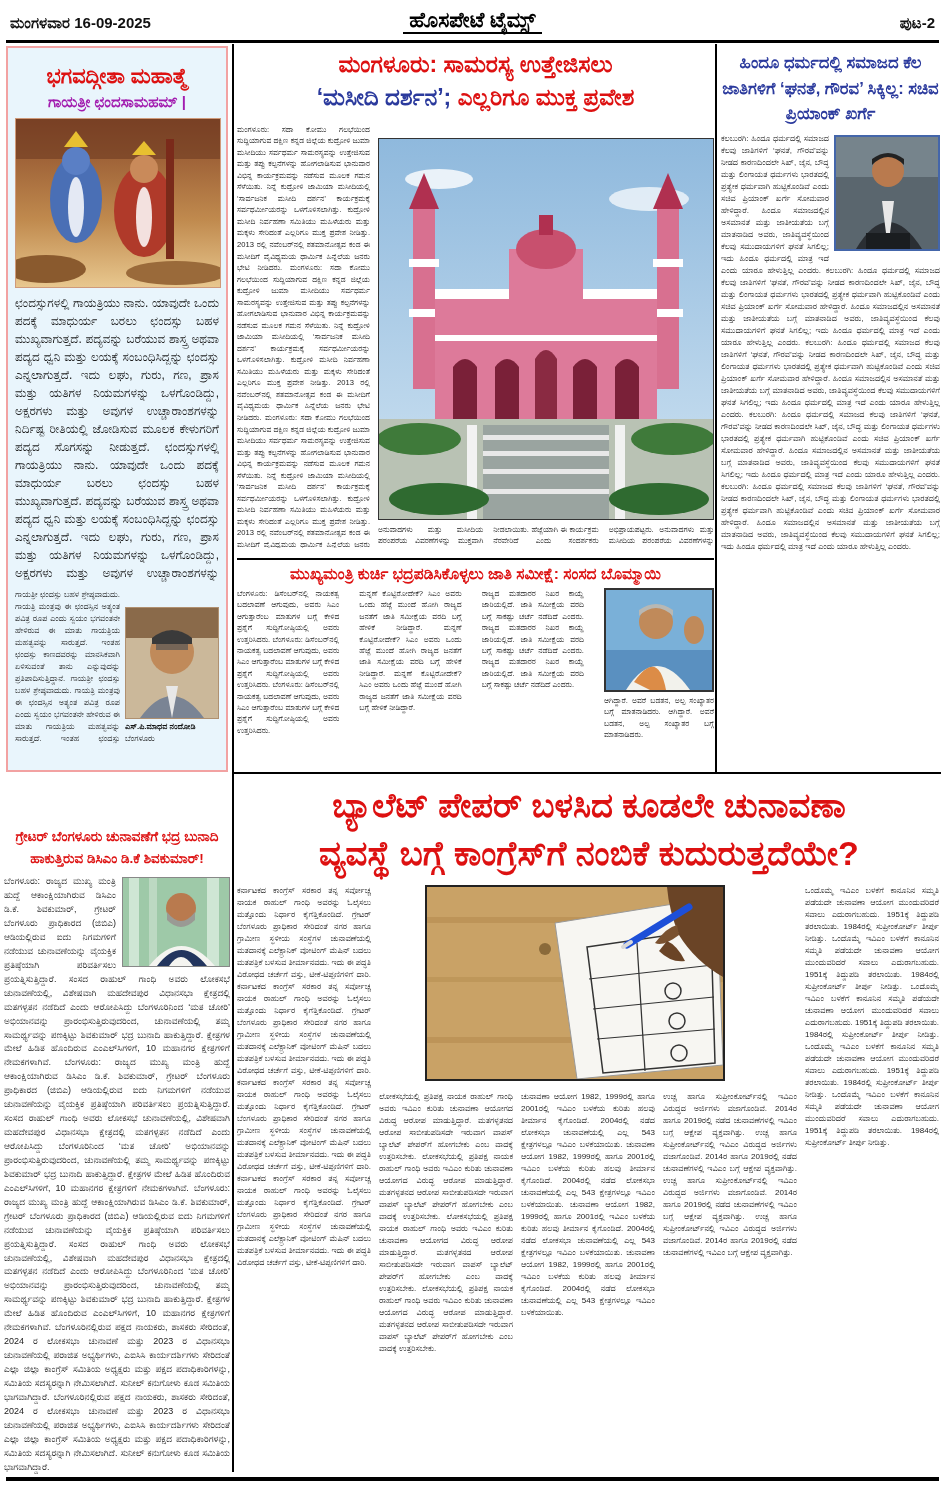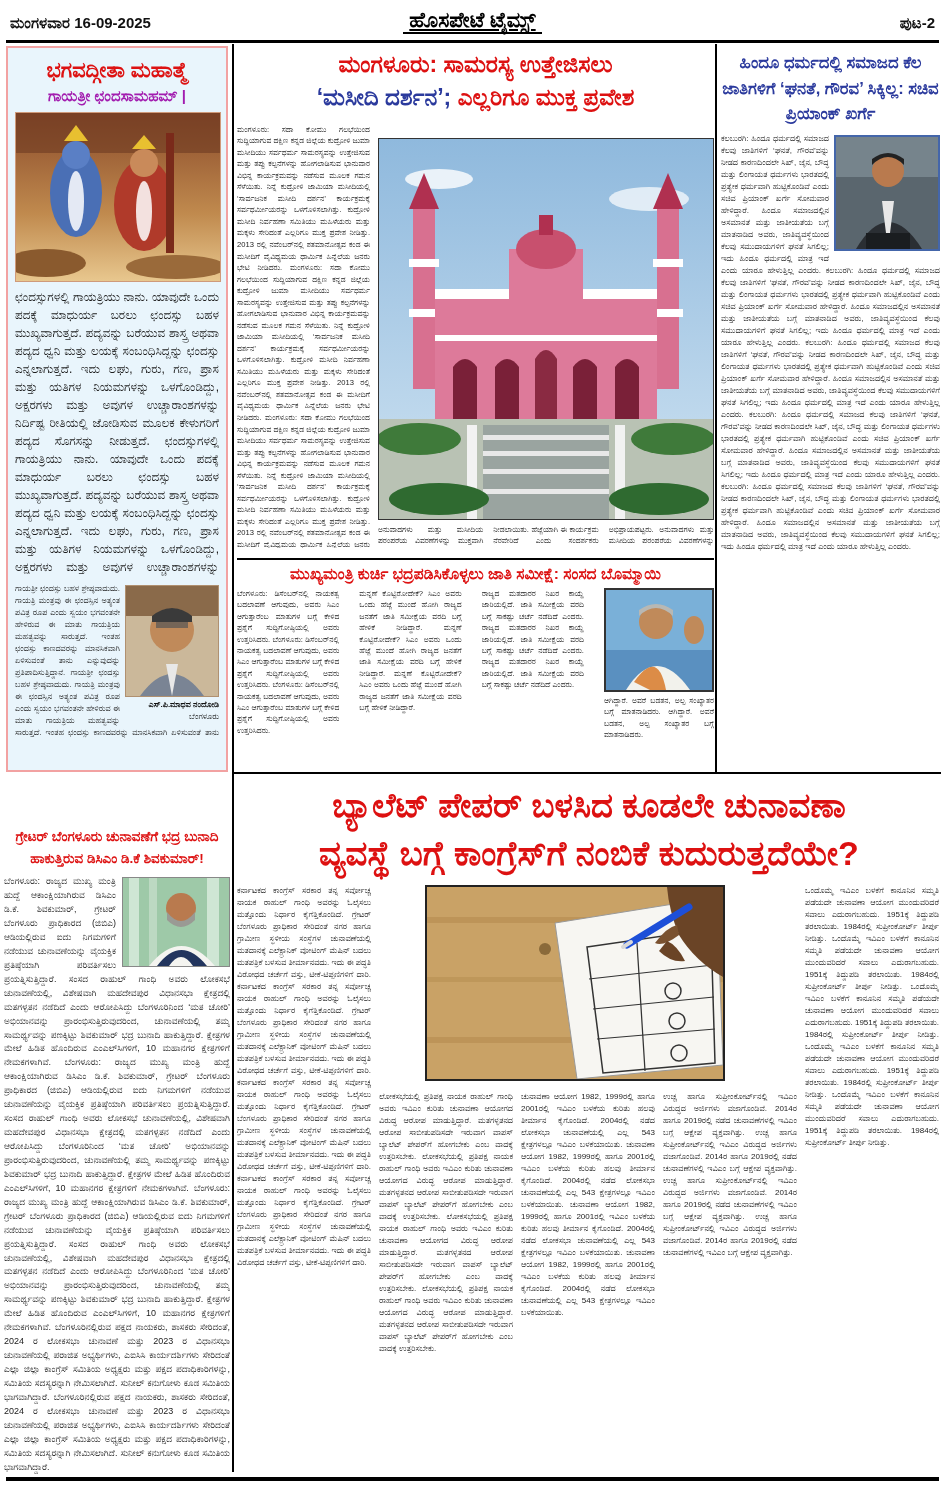--- a/index.html
+++ b/index.html
@@ -1,30 +1,30 @@
 <!DOCTYPE html>
 <html><head>
 <meta charset="utf-8">
 <style>
   html,body{margin:0;padding:0;background:#fff;}
   .page{position:relative;width:945px;height:1504px;background:#fff;
         font-family:"Liberation Sans","DejaVu Sans",sans-serif;overflow:hidden;}
   
   .hdr-date{position:absolute;left:10px;top:14px;font-size:15px;font-weight:bold;color:#111;}
-  .hdr-mast{position:absolute;left:0;right:0;top:8px;text-align:center;font-size:21px;font-weight:bold;color:#000;text-decoration:underline;}
+  .hdr-mast{position:absolute;left:0;right:0;top:8px;text-align:center;font-size:21px;font-weight:bold;color:#000;}
   .hdr-mast span{border-bottom:2px solid #000;padding:0 6px 1px;}
   .hdr-page{position:absolute;right:10px;top:14px;font-size:15px;font-weight:bold;color:#111;}
   .rule{position:absolute;background:#000;}
   .vr{position:absolute;background:#000;width:2px;}
   
   .jtext{ text-align:justify; overflow:hidden; color:#1c1c1c; }
   .red{color:#dd1111;} .blue{color:#2b3a9d;}
   
   .gita{position:absolute;left:6px;top:46px;width:222px;height:726px;
-        background:#e9f5fc;border:2px solid #f2a2a2;box-sizing:border-box;padding:4px 7px;}
+        background:#e9f5fc;border:2px solid #f2a2a2;box-sizing:border-box;padding:10px 7px;}
   .gita-title{margin-top:6px;text-align:center;font-size:21px;font-weight:bold;color:#dd1111;}
   .gita-sub{margin-top:5px;text-align:center;font-size:15px;font-weight:bold;color:#a21caf;}
   .gita-img{display:block;margin:7px auto 6px;border:1px solid #cf9a7a;}
   .gita-body{font-size:12px;line-height:1.5;height:292px;margin-top:2px;}
   .gita-body2{font-size:8px;line-height:1.5;height:158px;margin-top:3px;}
   .author{float:right;width:94px;margin:2px 0 2px 5px;text-align:center;}
   .author svg{border:1px solid #b09070;display:block;}
   .author-name{font-size:8px;font-weight:bold;color:#111;margin-top:2px;}
   .author-place{font-size:8px;color:#111;}
   
@@ -92,21 +92,21 @@
       <circle cx="128" cy="50" r="14" fill="#c98a5a"></circle>
       <path d="M116 36 L128 22 L140 36 Z" fill="#e8c030"></path>
       <ellipse cx="60" cy="88" rx="8" ry="30" fill="#fff" opacity="0.85"></ellipse>
       <ellipse cx="128" cy="98" rx="8" ry="30" fill="#fff" opacity="0.85"></ellipse>
       <rect x="150" y="20" width="8" height="120" fill="#7a2a1a"></rect>
       <ellipse cx="30" cy="150" rx="40" ry="14" fill="#8a5a2e"></ellipse>
       <ellipse cx="160" cy="154" rx="50" ry="12" fill="#9a6a3a"></ellipse>
     </svg>
     <div class="gita-body jtext">ಛಂದಸ್ಸುಗಳಲ್ಲಿ ಗಾಯತ್ರಿಯು ನಾನು. ಯಾವುದೇ ಒಂದು ಪದಕ್ಕೆ ಮಾಧುರ್ಯ ಬರಲು ಛಂದಸ್ಸು ಬಹಳ ಮುಖ್ಯವಾಗುತ್ತದೆ. ಪದ್ಯವನ್ನು ಬರೆಯುವ ಶಾಸ್ತ್ರ ಅಥವಾ ಪದ್ಯದ ಧ್ವನಿ ಮತ್ತು ಲಯಕ್ಕೆ ಸಂಬಂಧಿಸಿದ್ದನ್ನು ಛಂದಸ್ಸು ಎನ್ನಲಾಗುತ್ತದೆ. ಇದು ಲಘು, ಗುರು, ಗಣ, ಪ್ರಾಸ ಮತ್ತು ಯತಿಗಳ ನಿಯಮಗಳನ್ನು ಒಳಗೊಂಡಿದ್ದು, ಅಕ್ಷರಗಳು ಮತ್ತು ಅವುಗಳ ಉಚ್ಚಾರಾಂಶಗಳನ್ನು ನಿರ್ದಿಷ್ಟ ರೀತಿಯಲ್ಲಿ ಜೋಡಿಸುವ ಮೂಲಕ ಕೇಳುಗರಿಗೆ ಪದ್ಯದ ಸೊಗಸನ್ನು ನೀಡುತ್ತದೆ. ಛಂದಸ್ಸುಗಳಲ್ಲಿ ಗಾಯತ್ರಿಯು ನಾನು. ಯಾವುದೇ ಒಂದು ಪದಕ್ಕೆ ಮಾಧುರ್ಯ ಬರಲು ಛಂದಸ್ಸು ಬಹಳ ಮುಖ್ಯವಾಗುತ್ತದೆ. ಪದ್ಯವನ್ನು ಬರೆಯುವ ಶಾಸ್ತ್ರ ಅಥವಾ ಪದ್ಯದ ಧ್ವನಿ ಮತ್ತು ಲಯಕ್ಕೆ ಸಂಬಂಧಿಸಿದ್ದನ್ನು ಛಂದಸ್ಸು ಎನ್ನಲಾಗುತ್ತದೆ. ಇದು ಲಘು, ಗುರು, ಗಣ, ಪ್ರಾಸ ಮತ್ತು ಯತಿಗಳ ನಿಯಮಗಳನ್ನು ಒಳಗೊಂಡಿದ್ದು, ಅಕ್ಷರಗಳು ಮತ್ತು ಅವುಗಳ ಉಚ್ಚಾರಾಂಶಗಳನ್ನು ನಿರ್ದಿಷ್ಟ ರೀತಿಯಲ್ಲಿ ಜೋಡಿಸುವ ಮೂಲಕ ಕೇಳುಗರಿಗೆ ಪದ್ಯದ ಸೊಗಸನ್ನು ನೀಡುತ್ತದೆ. ಛಂದಸ್ಸುಗಳಲ್ಲಿ ಗಾಯತ್ರಿಯು ನಾನು. ಯಾವುದೇ ಒಂದು ಪದಕ್ಕೆ ಮಾಧುರ್ಯ ಬರಲು ಛಂದಸ್ಸು ಬಹಳ ಮುಖ್ಯವಾಗುತ್ತದೆ. ಪದ್ಯವನ್ನು ಬರೆಯುವ ಶಾಸ್ತ್ರ ಅಥವಾ ಪದ್ಯದ ಧ್ವನಿ ಮತ್ತು ಲಯಕ್ಕೆ ಸಂಬಂಧಿಸಿದ್ದನ್ನು ಛಂದಸ್ಸು ಎನ್ನಲಾಗುತ್ತದೆ. ಇದು ಲಘು, ಗುರು, ಗಣ, ಪ್ರಾಸ ಮತ್ತು ಯತಿಗಳ ನಿಯಮಗಳನ್ನು ಒಳಗೊಂಡಿದ್ದು, ಅಕ್ಷರಗಳು ಮತ್ತು ಅವುಗಳ ಉಚ್ಚಾರಾಂಶಗಳನ್ನು ನಿರ್ದಿಷ್ಟ ರೀತಿಯಲ್ಲಿ ಜೋಡಿಸುವ ಮೂಲಕ ಕೇಳುಗರಿಗೆ ಪದ್ಯದ ಸೊಗಸನ್ನು ನೀಡುತ್ತದೆ.</div>
     <div class="gita-body2 jtext">
-      <span class="author" style="display:block;float:right;width:94px;margin:2px 0 2px 5px;text-align:right;">
+      <span class="author" style="display:block;float:right;width:94px;margin:18px 0 2px 5px;text-align:left;">
         <svg width="92" height="110" viewBox="0 0 92 110" style="border:1px solid #b09070;display:block;">
           <rect width="92" height="110" fill="#cbb89a"></rect>
           <rect x="0" y="0" width="92" height="30" fill="#8a6a4a"></rect>
           <circle cx="46" cy="44" r="22" fill="#c08a5a"></circle>
           <rect x="30" y="36" width="32" height="6" fill="#555" opacity="0.7"></rect>
           <path d="M26 30 Q46 14 66 30 L66 36 L26 36 Z" fill="#3a3a3a"></path>
           <path d="M14 110 Q46 66 78 110 Z" fill="#7a8494"></path>
           <path d="M40 78 L46 110 L52 78 Z" fill="#e8e8e8"></path>
         </svg>
         <span class="author-name" style="display:block;">ಎಸ್.ಪಿ.ಮಾಧವ ನಂದೋಡಿ</span>

